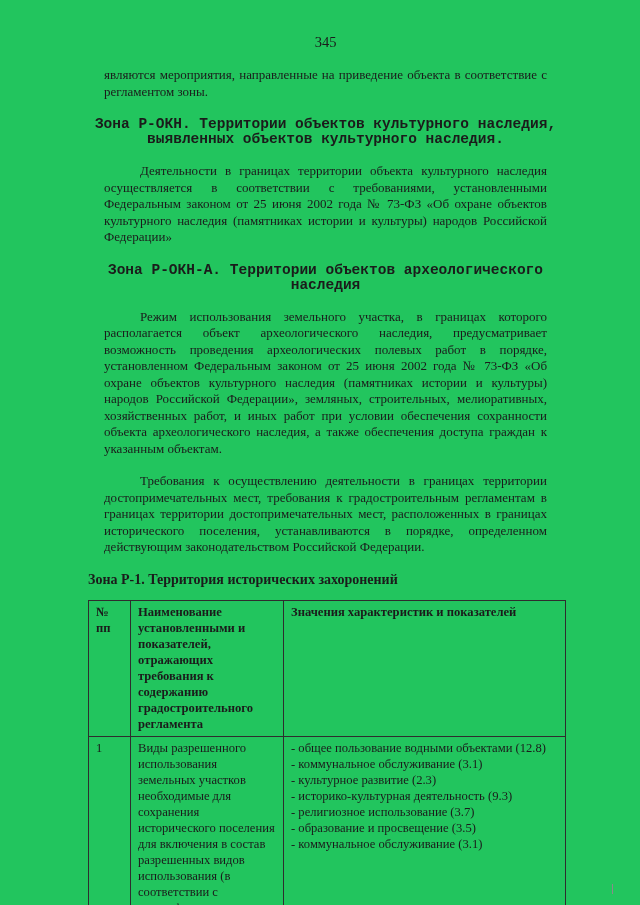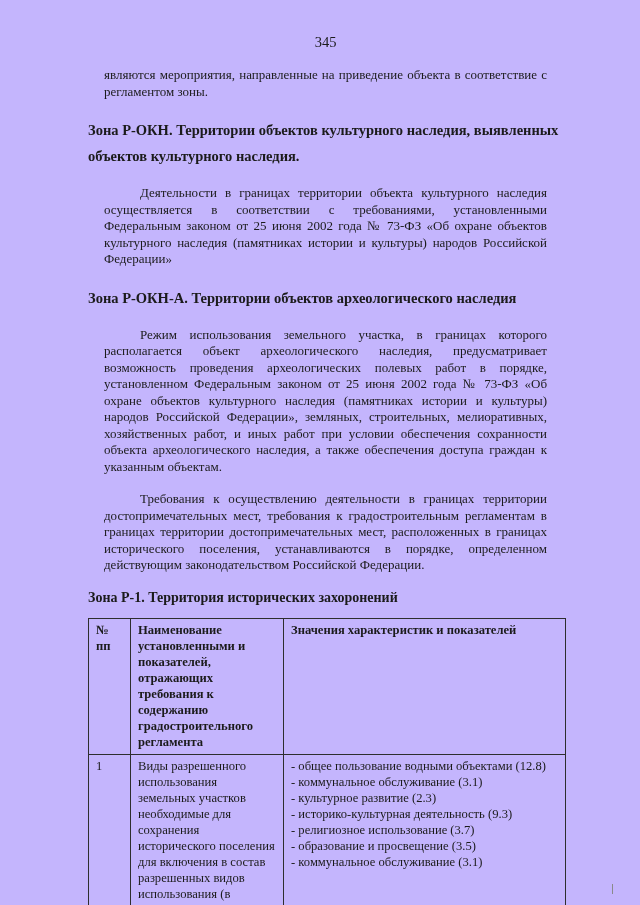--- a/index.html
+++ b/index.html
@@ -1,20 +1,20 @@
 <!DOCTYPE html>
 <html><head>
 <meta charset="utf-8">
 <style>
   html, body { margin: 0; padding: 0; background: #ffffff; }
   .page {
     position: relative;
     width: 640px;
     height: 905px;
-    background: #c4b5fd;
+    background: #22c55e;
     overflow: hidden;
     font-family: "Liberation Serif", "DejaVu Serif", serif;
     color: #1b1b1b;
     box-sizing: border-box;
     padding: 34px 77px 0 88px;
   }
   .page-number {
     text-align: center;
     font-size: 14.5px;
     line-height: 17px;
@@ -23,23 +23,24 @@
     margin: 16px;
     font-size: 13px;
     line-height: 16.5px;
     text-align: justify;
   }
   p.indent { text-indent: 36px; }
   .para-continuation { margin-top: 14px; }
   h2.zone-heading {
     margin: 17px 0 3px 0;
     font-size: 14.5px;
-    line-height: 26px;
+    line-height: 15px;
     font-weight: bold;
-    text-align: left;
+    text-align: center;
+    font-family: Liberation Mono, monospace;
   }
   h3.table-title {
     margin: 16px 0 0 0;
     font-size: 14px;
     line-height: 16px;
     font-weight: bold;
   }
   table.reg-table {
     margin-top: 12px;
     border-collapse: collapse;

